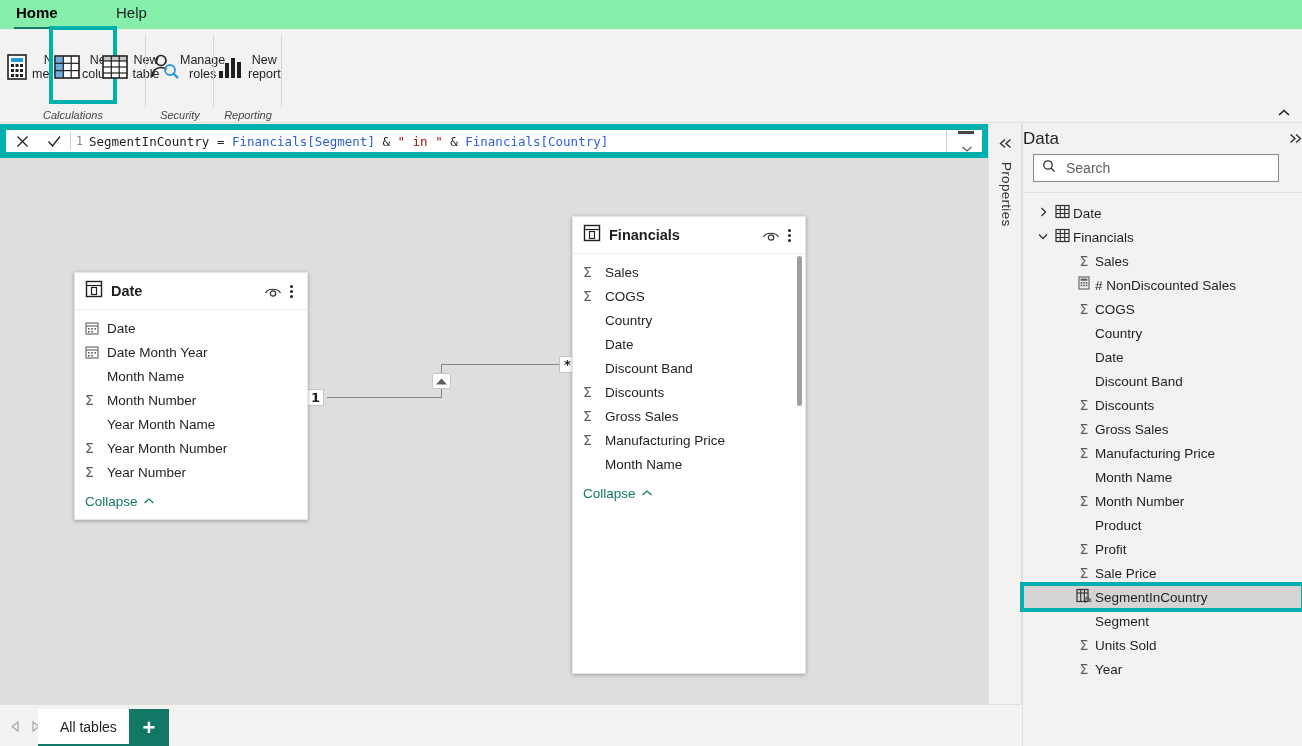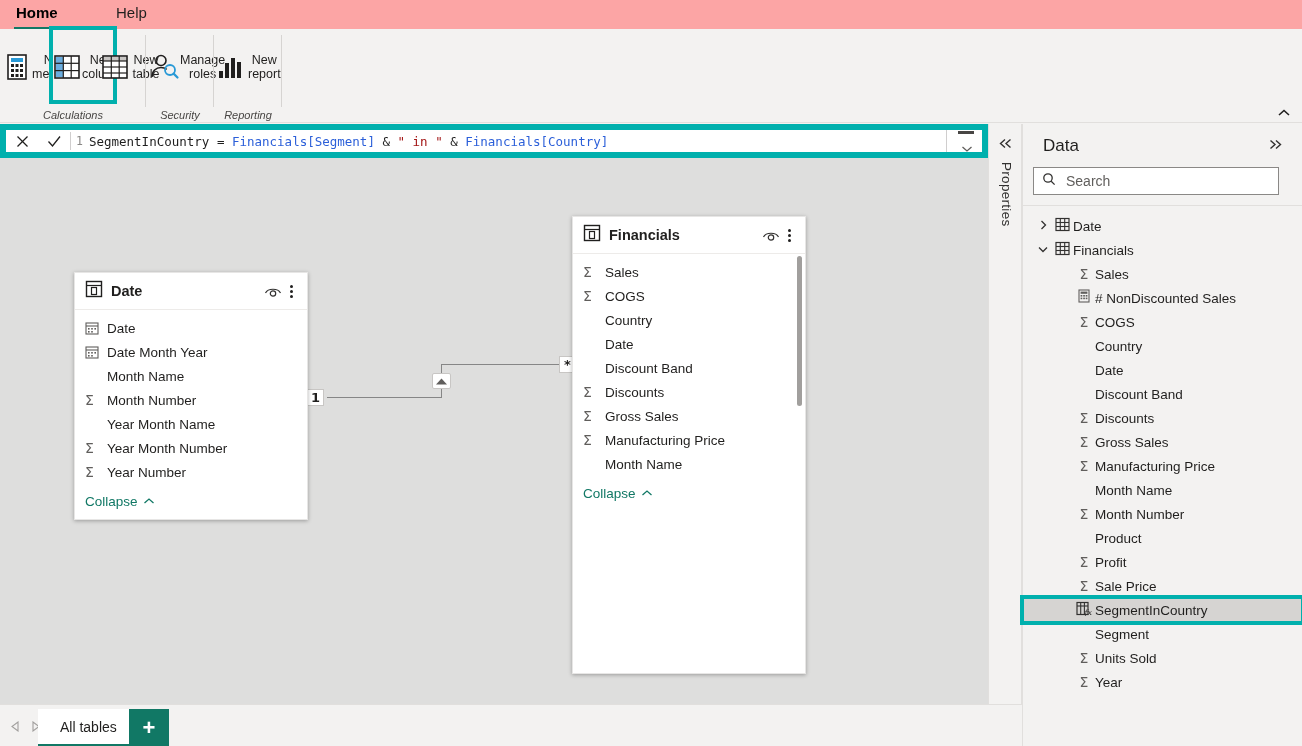--- a/index.html
+++ b/index.html
@@ -10,21 +10,21 @@
     overflow: hidden;
     font-family: "Liberation Sans", sans-serif;
     background: #ffffff;
     -webkit-font-smoothing: antialiased;
   }
   #app { position: relative; width: 1302px; height: 746px; background: #f3f2f1; }
 
   
   .ribbon-tabs {
     position: absolute; left: 0; top: 0; width: 1302px; height: 29px;
-    background: #fca5a5;
+    background: #86efac;
   }
   .ribbon-tab {
     position: absolute; top: 2px; height: 27px;
     font-size: 15px; color: #201f1e; line-height: 22px;
     padding: 0 6px; cursor: pointer;
   }
   .ribbon-tab.active { font-weight: bold; color: #000; }
   .ribbon-tab.active:after {
     content: ""; position: absolute; left: 4px; right: 4px; bottom: 0px;
     height: 2px; background: #117865;
@@ -159,21 +159,21 @@
     font-size: 13px; color: #201f1e; display: flex; align-items: center; justify-content: center;
     font-weight: bold; font-family: "DejaVu Sans", sans-serif;
   }
 
   
   .data-pane {
     position: absolute; left: 1022px; top: 124px; width: 280px; height: 622px;
     background: #f3f2f1; border-left: 1px solid #e1dfdd;
   }
   .dp-head {
-    position: relative; height: 43px; display: flex; align-items: center; padding: 0 20px; gap: 8px;
+    position: relative; height: 30px; display: flex; align-items: center; padding: 0 0; gap: 8px;
   }
   .dp-title { font-size: 17px; color: #201f1e; flex: 1 1 auto; }
   .dp-expand { font-size: 13px; color: #201f1e; cursor: pointer; }
   .dp-searchwrap { padding: 0 23px 10px 10px; border-bottom: 1px solid #e1dfdd; }
   .dp-search {
     position: relative; height: 28px; background: #ffffff; border: 1px solid #8a8886;
     display: flex; align-items: center; padding-left: 8px;
   }
   .dp-search input {
     border: 0; outline: 0; font-size: 14px; color: #201f1e; width: 100%;

